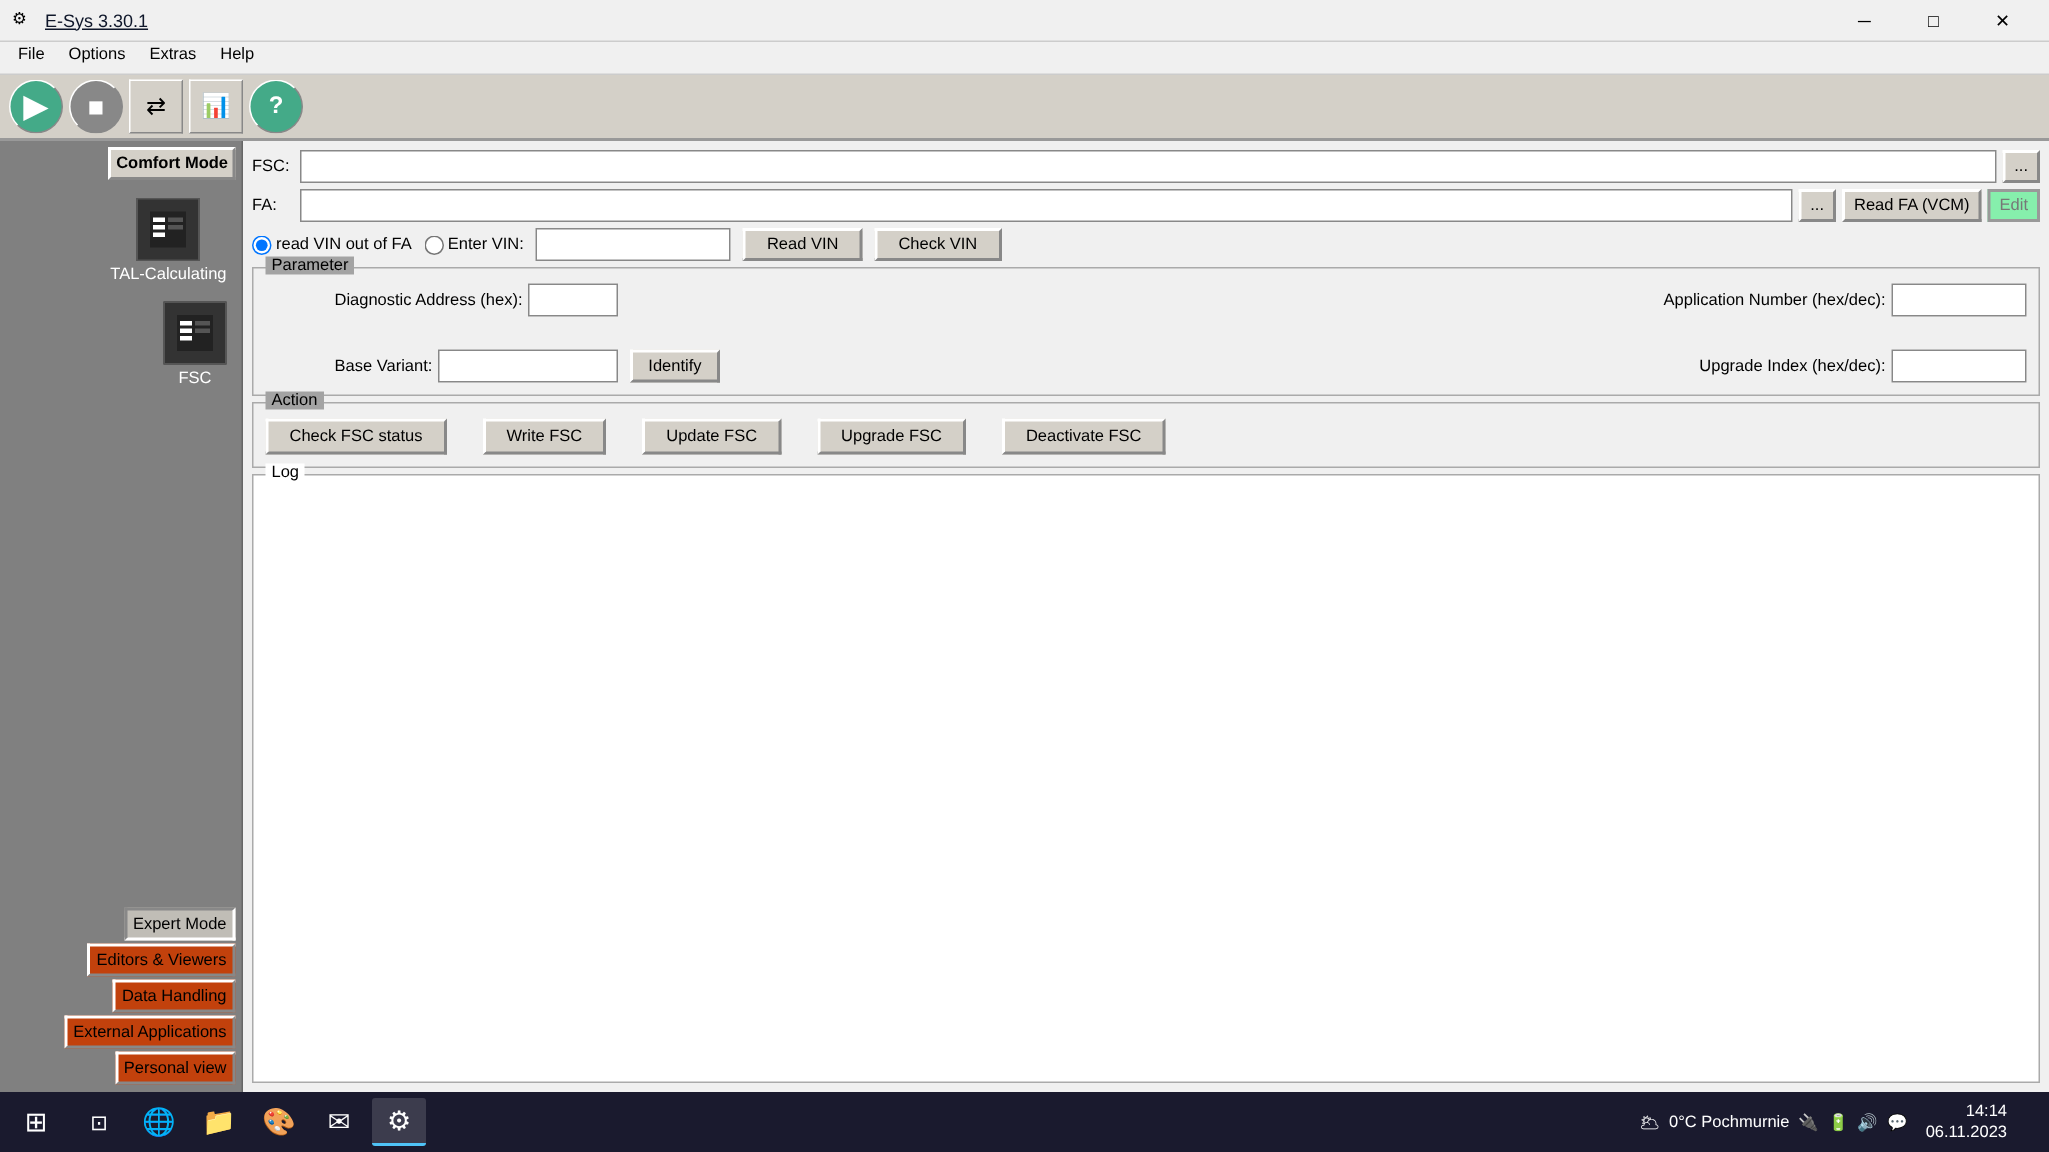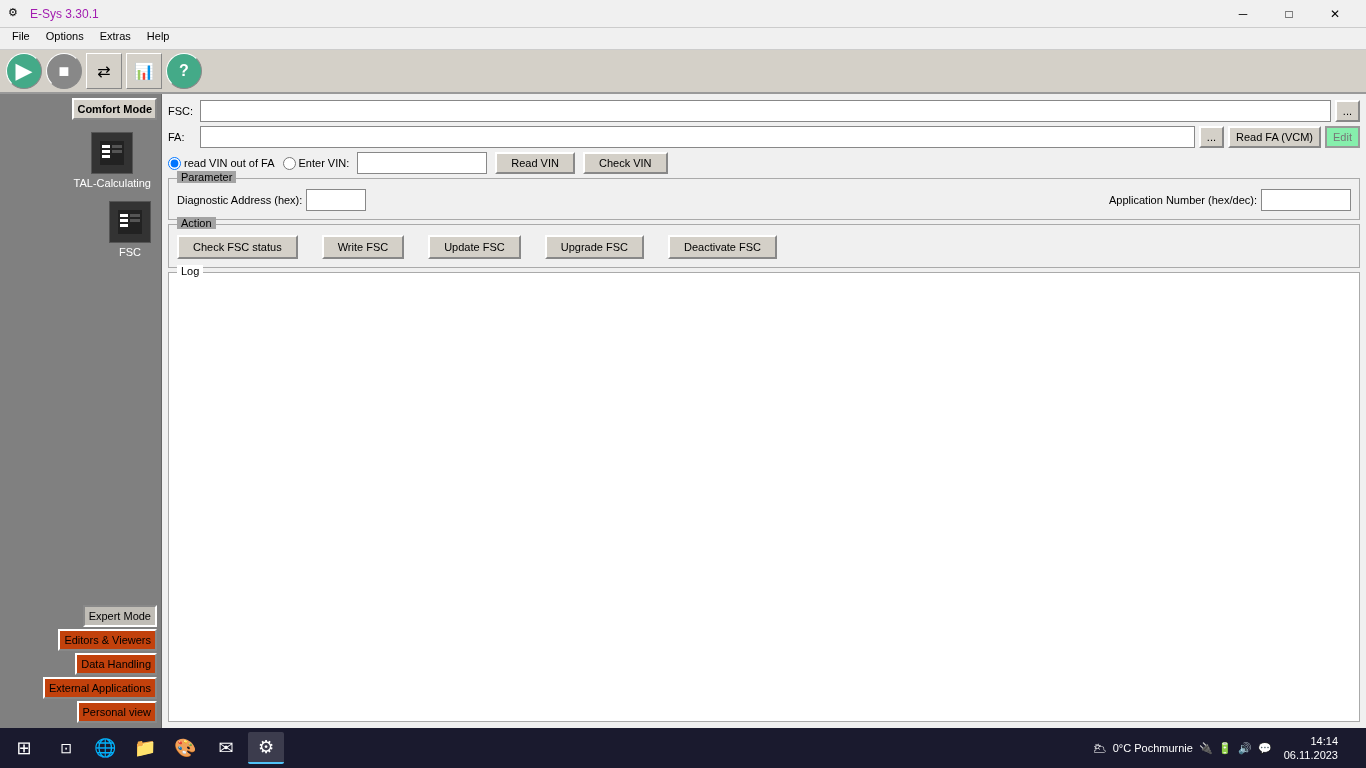--- a/index.html
+++ b/index.html
@@ -9,21 +9,21 @@
     .title-bar {
       background: #f0f0f0;
       height: 28px;
       display: flex;
       align-items: center;
       padding: 0 8px;
       border-bottom: 1px solid #ccc;
       user-select: none;
     }
     .title-bar-icon { width: 16px; height: 16px; margin-right: 6px; }
-    .title-bar-text { flex: 1; font-size: 12px; color: #a21caf; }
+    .title-bar-text { flex: 1; font-size: 12px; color: #0f172a; text-decoration: underline; }
 
     
     .menu-bar {
       background: #f0f0f0;
       height: 22px;
       display: flex;
       align-items: flex-start;
       padding: 0 4px;
       border-bottom: 1px solid #ccc;
     }
@@ -397,29 +397,41 @@
         <input type="radio" name="vin_mode" style="">
         <span>Enter VIN:</span>
       </label>
       <input type="text" class="vin-input" value="" style="">
       <button class="vin-btn">Read VIN</button>
       <button class="vin-btn">Check VIN</button>
     </div>
 
     <div class="group-box">
       <span class="group-box-title">Parameter</span>
-      <div style="display:flex; flex-direction:column; gap:22px; margin-top:4px;">
+      <div style="display:flex; flex-direction:column; gap:22px; margin-top:4px;margin-left:46px;">
         <div style="display:flex; align-items:center; gap:8px;">
           <div class="param-row">
             <span class="param-label">Diagnostic Address (hex):</span>
             <input type="text" class="param-input" value="" style="width: 60px;">
           </div>
           <div style="flex:1;"></div>
           <div class="param-row">
             <span class="param-label">Application Number (hex/dec):</span>
+            <input type="text" class="param-input" value="" style="width: 90px;">
+          </div>
+        </div>
+        <div style="display:flex; align-items:center; gap:8px;">
+          <div class="param-row">
+            <span class="param-label">Base Variant:</span>
+            <input type="text" class="param-input" value="" style="width: 120px;">
+            <button class="identify-btn">Identify</button>
+          </div>
+          <div style="flex:1;"></div>
+          <div class="param-row">
+            <span class="param-label">Upgrade Index (hex/dec):</span>
             <input type="text" class="param-input" value="" style="width: 90px;">
           </div>
         </div>
       </div>
     </div>
 
     <div class="group-box">
       <span class="group-box-title">Action</span>
       <div class="action-row" style="margin-top:4px;">
         <button class="action-btn">Check FSC status</button>

